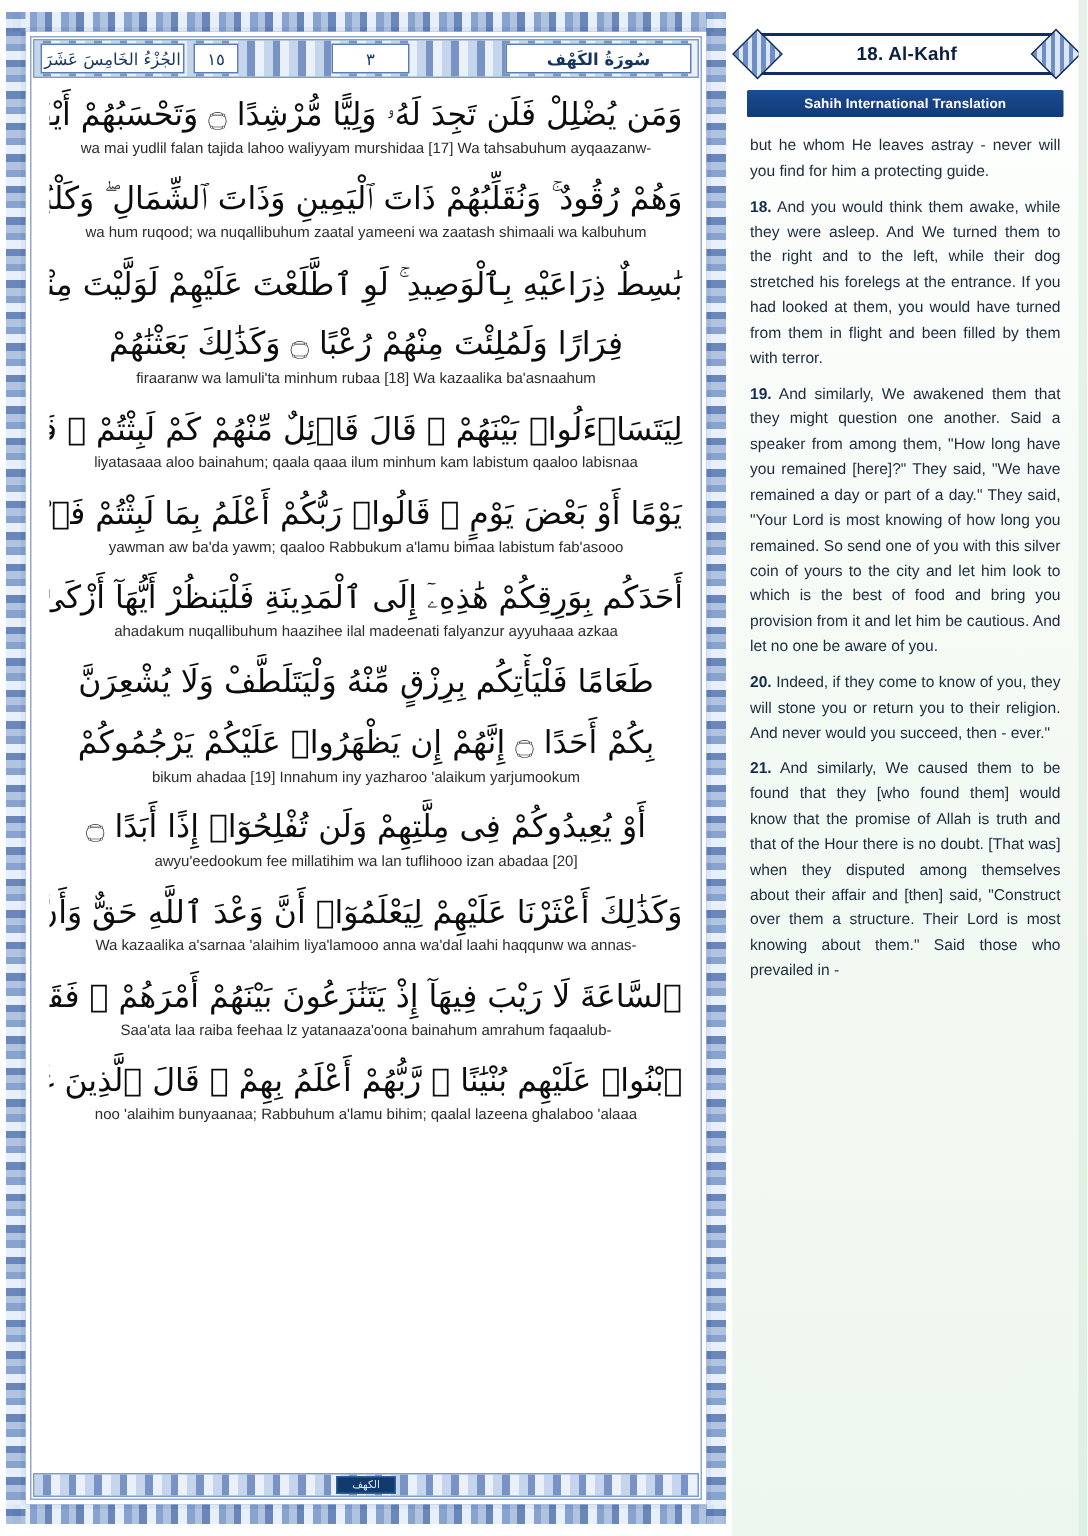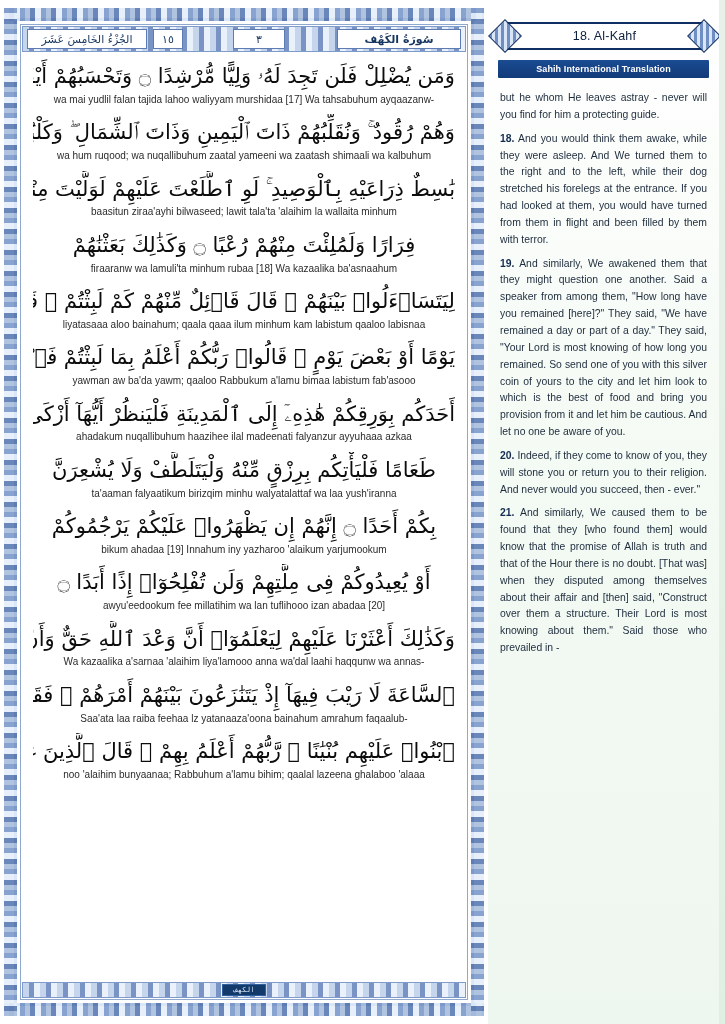--- a/index.html
+++ b/index.html
@@ -110,21 +110,21 @@
     align-items: center;
     justify-content: center;
     font-size: 11px;
     color: #15355f;
     font-family: "DejaVu Sans", sans-serif;
     white-space: nowrap;
   }
   .hdr-surah { width: 124px; margin: 2px 4px; font-weight: bold; }
   .hdr-page  { width: 52px;  margin: 2px 4px; }
   .hdr-juz-num { width: 30px; margin: 2px 2px; }
-  .hdr-juz   { width: 120px;  margin: 2px 4px; }
+  .hdr-juz   { width: 96px;  margin: 2px 4px; }
   .hdr-gap   { flex: 1 1 auto; }
 
   
   .verse-body {
     padding: 6px 16px 0 16px;
     height: calc(100% - 60px);
   }
   .ayah-block { margin-bottom: 4px; }
 
   .arabic-line {
@@ -164,21 +164,21 @@
     align-items: center;
     justify-content: center;
   }
   .footer-medallion {
     background: #123a6b;
     color: #dce8f8;
     font-size: 7px;
     padding: 1px 10px;
     letter-spacing: .5px;
     border: 1px solid #2f5f9c;
-    font-family: Liberation Mono, monospace;
+    font-family: Liberation Serif, serif;
     text-align: center;
   }
 
   
   .translation {
     position: relative;
     width: 237px;
     height: 1024px;
     padding: 22px 14px 10px 6px;
     background: linear-gradient(180deg, #ffffff 0%, #f4faf4 45%, #eef7ef 100%);
@@ -206,21 +206,21 @@
         #6f8fc4 0, #6f8fc4 3px,
         #dae6f6 3px, #dae6f6 6px);
     border: 1px solid #0f2f63;
   }
   .surah-title-bar::before { left: -13px; }
   .surah-title-bar::after  { right: -13px; }
   .surah-title-text {
     position: relative;
     z-index: 2;
     font-size: 12.5px;
-    font-weight: normal;
+    font-weight: bold;
     color: #0b1f3f;
     letter-spacing: .2px;
     background: #fff;
     padding: 0 8px;
   }
 
   .translation-source {
     background: linear-gradient(180deg, #1b4b92 0%, #123a78 100%);
     color: #ffffff;
     font-size: 9px;
@@ -290,41 +290,39 @@
         <div class="ayah-block">
           <div class="arabic-line">وَمَن يُضْلِلْ فَلَن تَجِدَ لَهُۥ وَلِيًّا مُّرْشِدًا ۝ وَتَحْسَبُهُمْ أَيْقَاظًا</div>
           <div class="translit-line">wa mai yudlil falan tajida lahoo waliyyam murshidaa  [17]  Wa tahsabuhum ayqaazanw-</div>
         </div>
         <div class="ayah-block">
           <div class="arabic-line">وَهُمْ رُقُودٌ ۚ وَنُقَلِّبُهُمْ ذَاتَ ٱلْيَمِينِ وَذَاتَ ٱلشِّمَالِ ۖ وَكَلْبُهُم</div>
           <div class="translit-line">wa hum ruqood; wa nuqallibuhum zaatal yameeni wa zaatash shimaali wa kalbuhum</div>
         </div>
         <div class="ayah-block">
           <div class="arabic-line">بَٰسِطٌ ذِرَاعَيْهِ بِٱلْوَصِيدِ ۚ لَوِ ٱطَّلَعْتَ عَلَيْهِمْ لَوَلَّيْتَ مِنْهُمْ</div>
-          <div class="translit-line">baasitun ziraa'ayhi bilwaseed; lawit tala'ta 'alaihim la wallaita minhum</div>
         </div>
         <div class="ayah-block">
           <div class="arabic-line">فِرَارًا وَلَمُلِئْتَ مِنْهُمْ رُعْبًا ۝ وَكَذَٰلِكَ بَعَثْنَٰهُمْ</div>
           <div class="translit-line">firaaranw wa lamuli'ta minhum rubaa  [18]  Wa kazaalika ba'asnaahum</div>
         </div>
         <div class="ayah-block">
           <div class="arabic-line">لِيَتَسَاۤءَلُوا۟ بَيْنَهُمْ ۚ قَالَ قَاۤئِلٌ مِّنْهُمْ كَمْ لَبِثْتُمْ ۖ قَالُوا۟ لَبِثْنَا</div>
           <div class="translit-line">liyatasaaa aloo bainahum; qaala qaaa ilum minhum kam labistum qaaloo labisnaa</div>
         </div>
         <div class="ayah-block">
           <div class="arabic-line">يَوْمًا أَوْ بَعْضَ يَوْمٍ ۚ قَالُوا۟ رَبُّكُمْ أَعْلَمُ بِمَا لَبِثْتُمْ فَٱبْعَثُوٓا۟</div>
           <div class="translit-line">yawman aw ba'da yawm; qaaloo Rabbukum a'lamu bimaa labistum fab'asooo</div>
         </div>
         <div class="ayah-block">
           <div class="arabic-line">أَحَدَكُم بِوَرِقِكُمْ هَٰذِهِۦٓ إِلَى ٱلْمَدِينَةِ فَلْيَنظُرْ أَيُّهَآ أَزْكَىٰ</div>
           <div class="translit-line">ahadakum nuqallibuhum haazihee ilal madeenati falyanzur ayyuhaaa azkaa</div>
         </div>
         <div class="ayah-block">
           <div class="arabic-line">طَعَامًا فَلْيَأْتِكُم بِرِزْقٍ مِّنْهُ وَلْيَتَلَطَّفْ وَلَا يُشْعِرَنَّ</div>
-          <div class="translit-line">ta'aaman falyaatikum birizqim minhu walyatalattaf wa laa yush'iranna</div>
         </div>
         <div class="ayah-block">
           <div class="arabic-line">بِكُمْ أَحَدًا ۝ إِنَّهُمْ إِن يَظْهَرُوا۟ عَلَيْكُمْ يَرْجُمُوكُمْ</div>
           <div class="translit-line">bikum ahadaa  [19]  Innahum iny yazharoo 'alaikum yarjumookum</div>
         </div>
         <div class="ayah-block">
           <div class="arabic-line">أَوْ يُعِيدُوكُمْ فِى مِلَّتِهِمْ وَلَن تُفْلِحُوٓا۟ إِذًا أَبَدًا ۝</div>
           <div class="translit-line">awyu'eedookum fee millatihim wa lan tuflihooo izan abadaa  [20]</div>
         </div>
         <div class="ayah-block">

